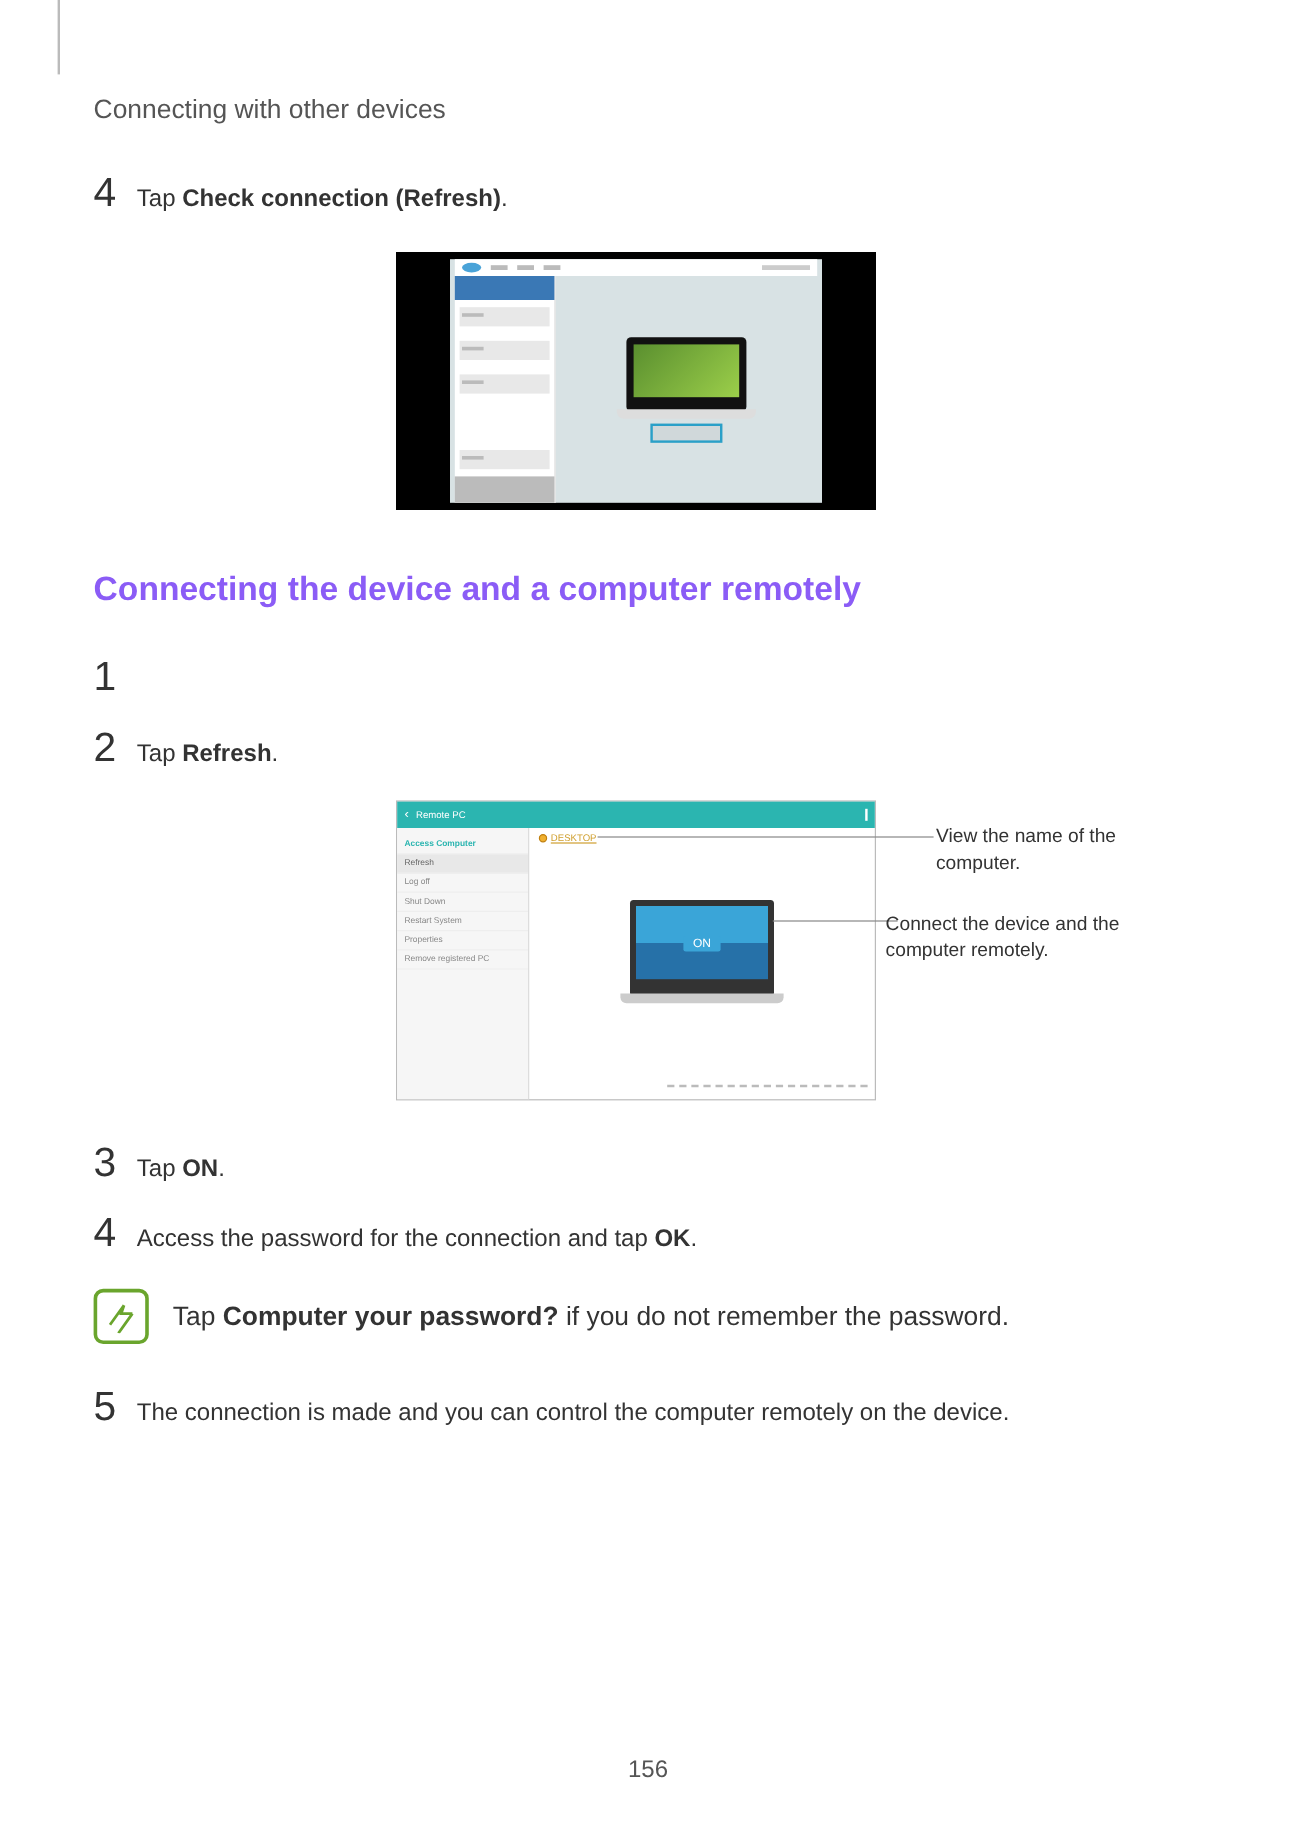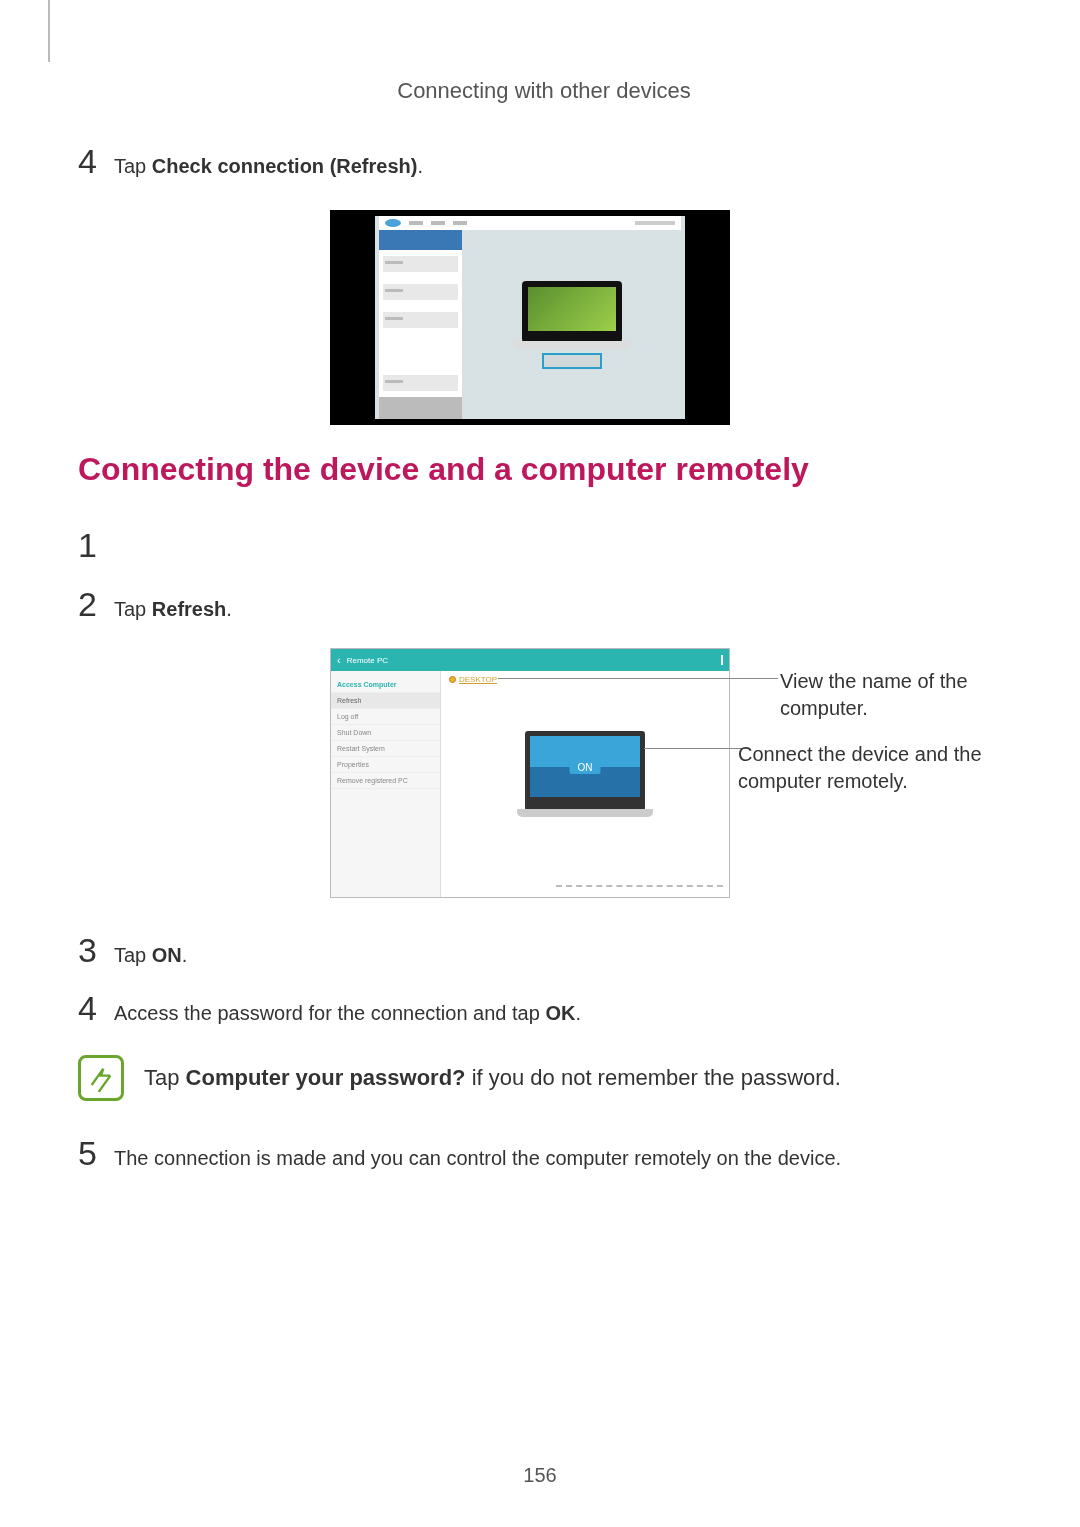--- a/index.html
+++ b/index.html
@@ -20,21 +20,20 @@
     top: 0;
     width: 2px;
     height: 62px;
     background: #bbb;
   }
   .header-text {
     font-size: 22px;
     color: #555;
     margin-left: 28px;
     margin-top: 38px;
-    text-align: center;
   }
   .step-row {
     display: flex;
     align-items: baseline;
     margin-top: 40px;
     margin-left: 28px;
   }
   .step-num {
     font-size: 34px;
     color: #333;
@@ -42,24 +41,24 @@
     font-weight: 400;
     line-height: 1;
   }
   .step-text {
     font-size: 20px;
     color: #333;
     line-height: 1.4;
   }
   .step-text b { font-weight: 700; }
   .section-heading {
-    font-size: 32px;
-    color: #be185d;
+    font-size: 28px;
+    color: #8b5cf6;
     font-weight: 700;
-    margin-top: 26px;
+    margin-top: 50px;
     margin-left: 28px;
   }
 
   
   .fig1 {
     width: 400px;
     height: 215px;
     margin: 30px auto 0;
     background: #000;
     padding: 6px;
@@ -163,21 +162,21 @@
     position:absolute; left:115px; right:6px; bottom:10px;
     border-top: 2px dashed #bbb;
   }
 
   .callout-area {
     position: absolute;
     left: 50%; top: 0;
     margin-left: 200px;
     width: 300px;
   }
-  .callout { position: absolute; font-size: 20px; color: #333; line-height: 1.35; }
+  .callout { position: absolute; font-size: 16px; color: #333; line-height: 1.35; }
   .callout1 { top: 20px; left: 50px; width: 220px; }
   .callout2 { top: 93px; left: 8px; width: 250px; }
 
   .leader {
     position:absolute; background:#888; height:1px;
   }
   .leader1 { top: 30px; left: -232px; width: 280px; }
   .leader2 { top: 100px; left: -86px; width: 104px; }
 
   

